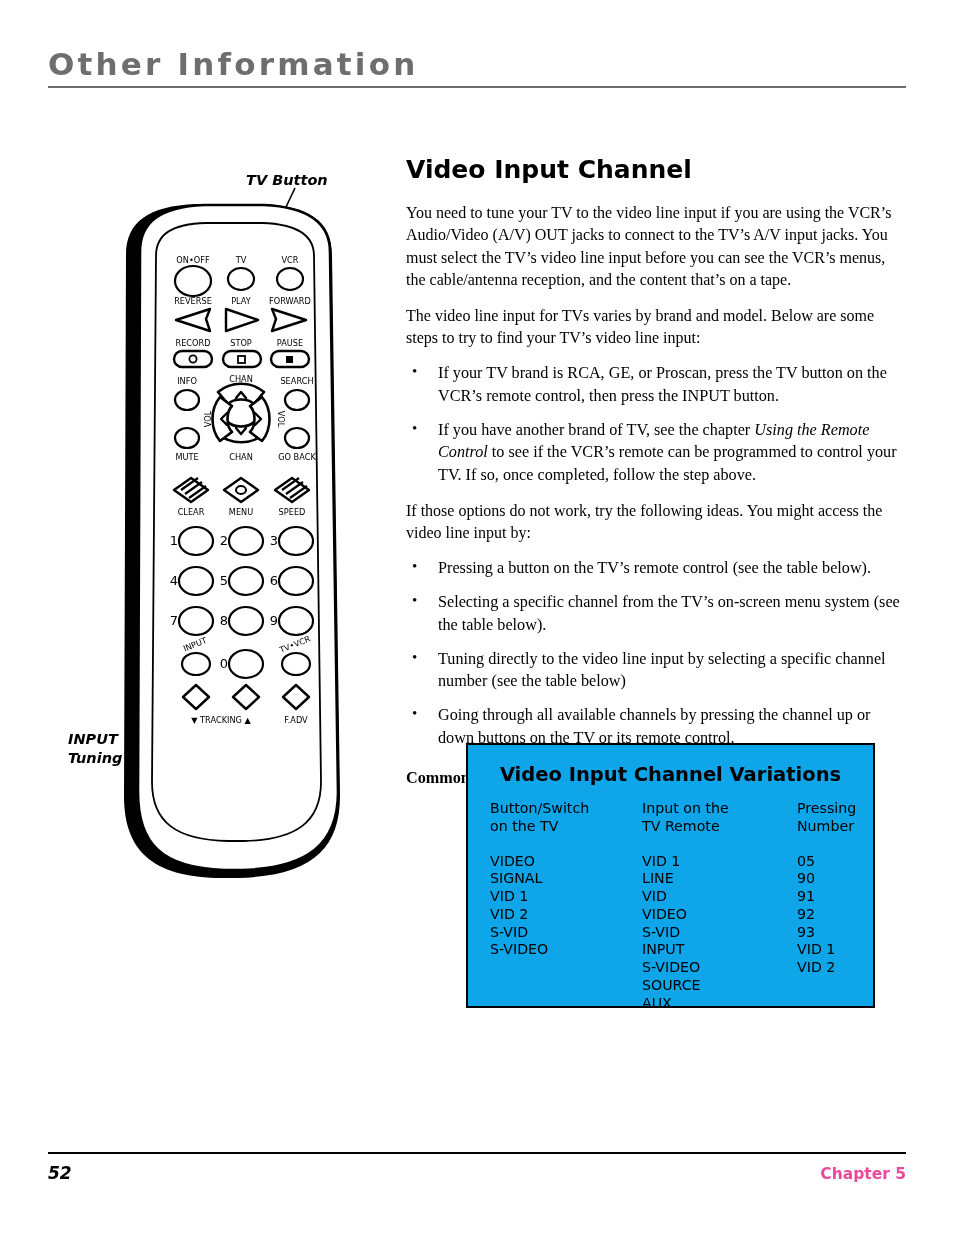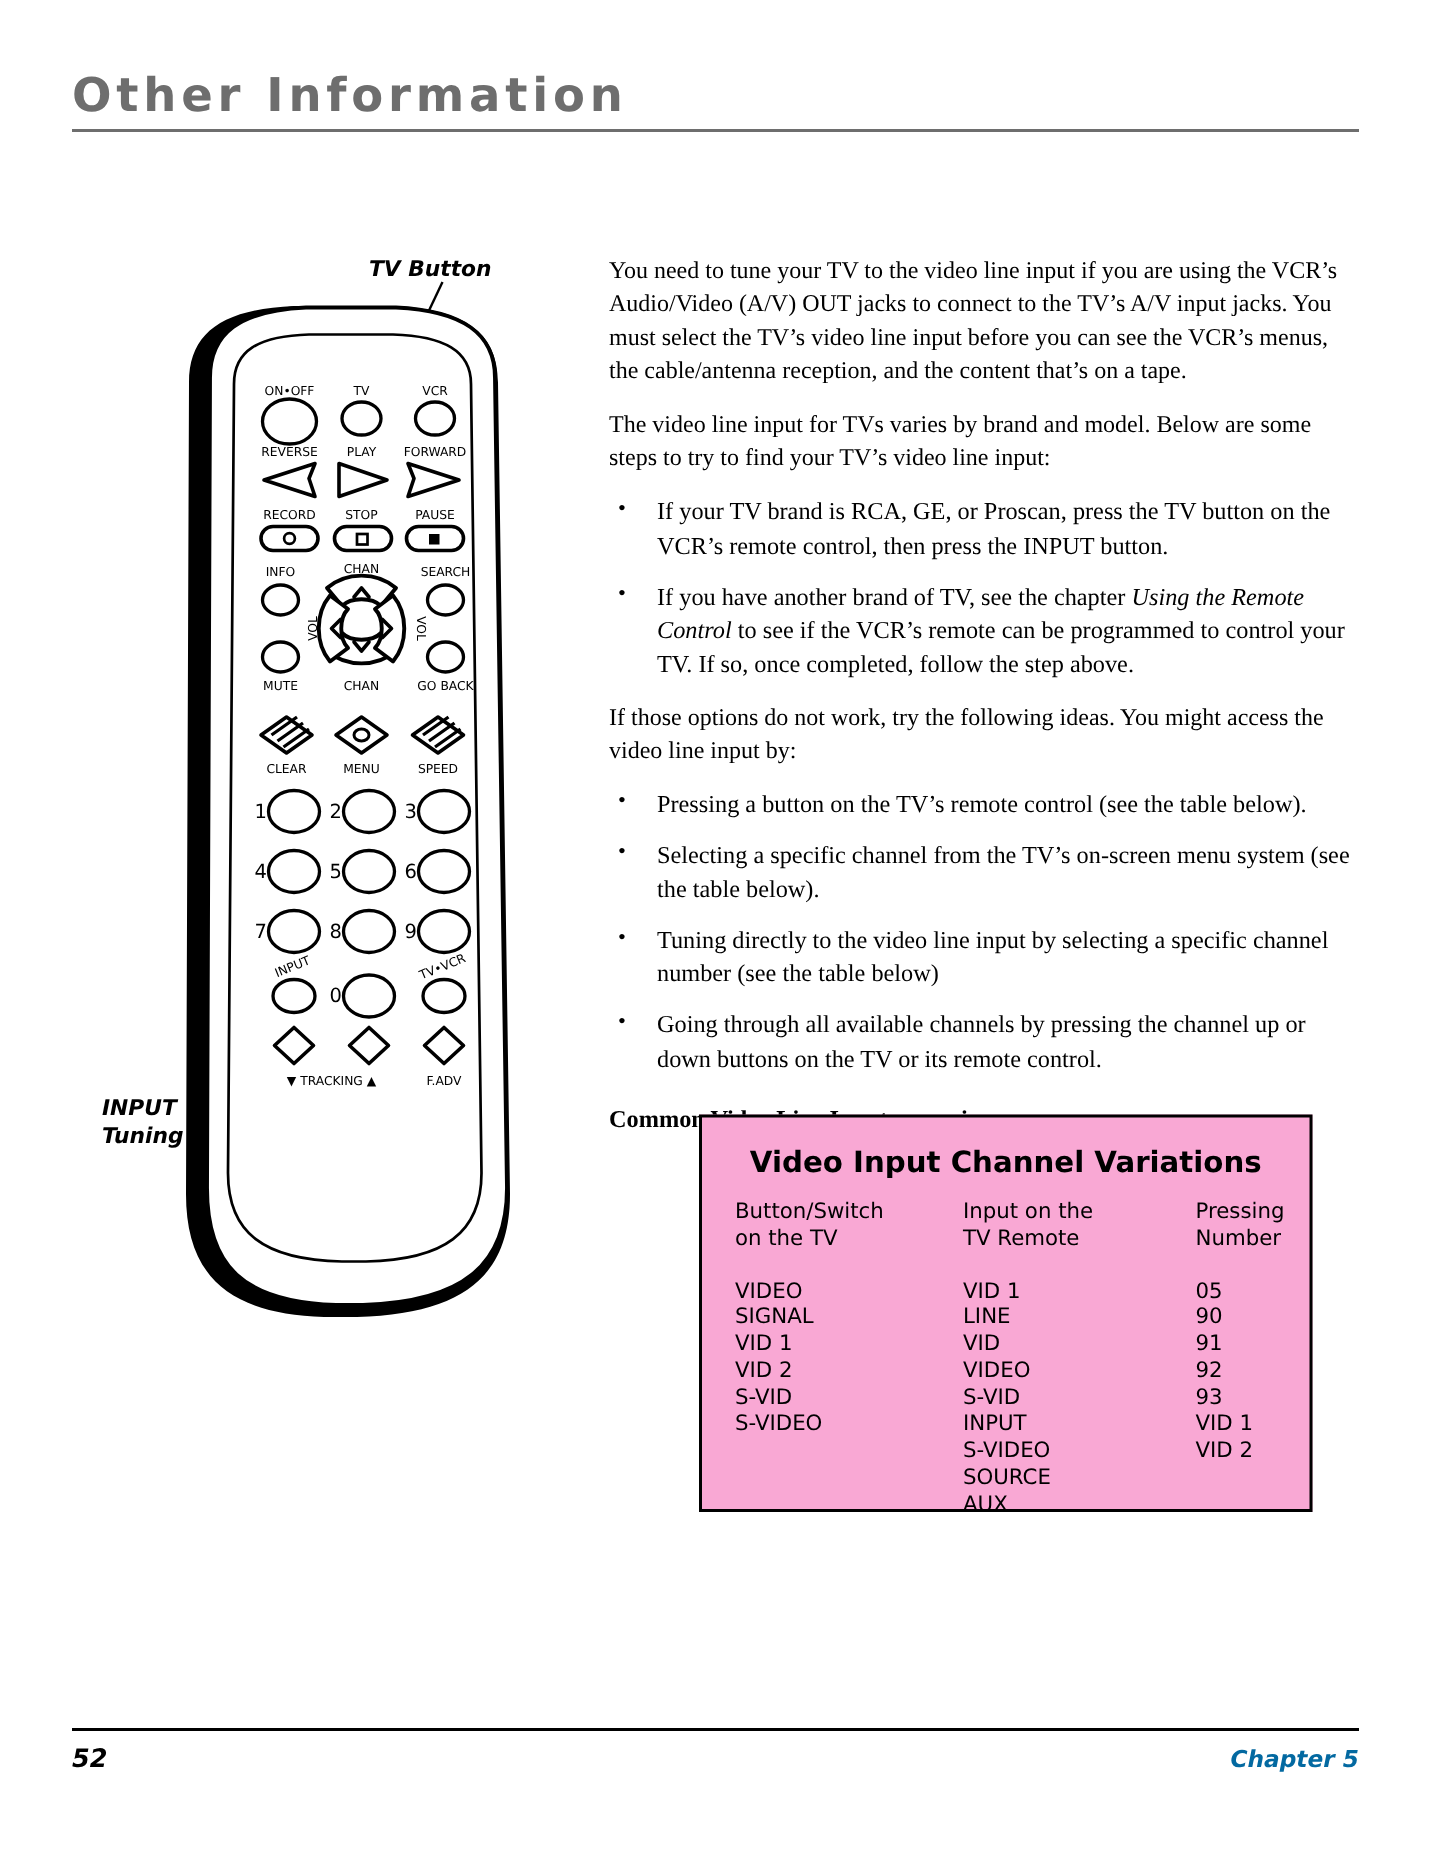--- a/index.html
+++ b/index.html
@@ -128,21 +128,21 @@
 
   
   .table-box {
     position: absolute;
     left: 466px;
     top: 743px;
     width: 409px;
     height: 265px;
     border: 2px solid #000;
     box-sizing: border-box;
-    background: #f9a8d4;
+    background: #0ea5e9;
   }
   .table-title {
     font-family: "DejaVu Sans", sans-serif;
     font-weight: bold;
     font-size: 19.5px;
     text-align: center;
     margin: 18px 0 14px 0;
     color: #000;
   }
   .table-grid {
@@ -182,23 +182,22 @@
   .footer-page {
     font-family: "DejaVu Sans", sans-serif;
     font-weight: bold;
     font-style: italic;
     font-size: 17px;
     color: #000;
   }
   .footer-chapter {
     font-family: "DejaVu Sans", sans-serif;
     font-weight: bold;
-    font-style: italic;
     font-size: 15.5px;
-    color: #0369a1;
+    color: #ec4899;
   }
 
   
   .btn-label {
     font-family: "DejaVu Sans", sans-serif;
     font-size: 8.2px;
     fill: #000;
   }
   .num-label {
     font-family: "DejaVu Sans", sans-serif;
@@ -356,20 +355,21 @@
     <text class="btn-label" x="173" y="563" text-anchor="middle">▼ TRACKING ▲</text>
     <text class="btn-label" x="248" y="563" text-anchor="middle">F.ADV</text>
 
   </svg>
 </div>
 
 <div class="content">
 
   <h1 class="main-title">
     <br>
+    <span>Video Input Channel</span>
   </h1>
 
   <p class="para">You need to tune your TV to the video line input if you are using the VCR’s Audio/Video (A/V) OUT jacks to connect to the TV’s A/V input jacks. You must select the TV’s video line input before you can see the VCR’s menus, the cable/antenna reception, and the content that’s on a tape.</p>
 
   <p class="para">The video line input for TVs varies by brand and model. Below are some steps to try to find your TV’s video line input:</p>
 
   <ul class="bullets">
     <li>
       <span class="bullet-dot">•</span>
       <span>If your TV brand is RCA, GE, or Proscan, press the TV button on the VCR’s remote control, then press the INPUT button.</span>

